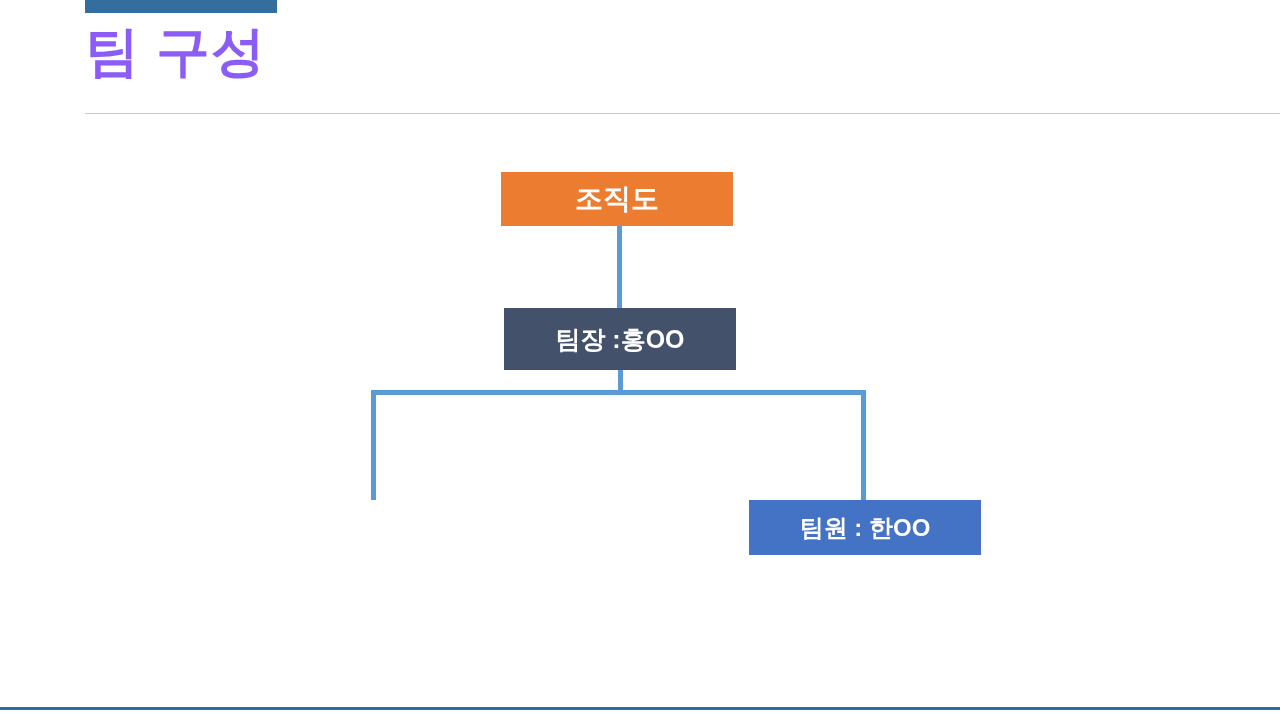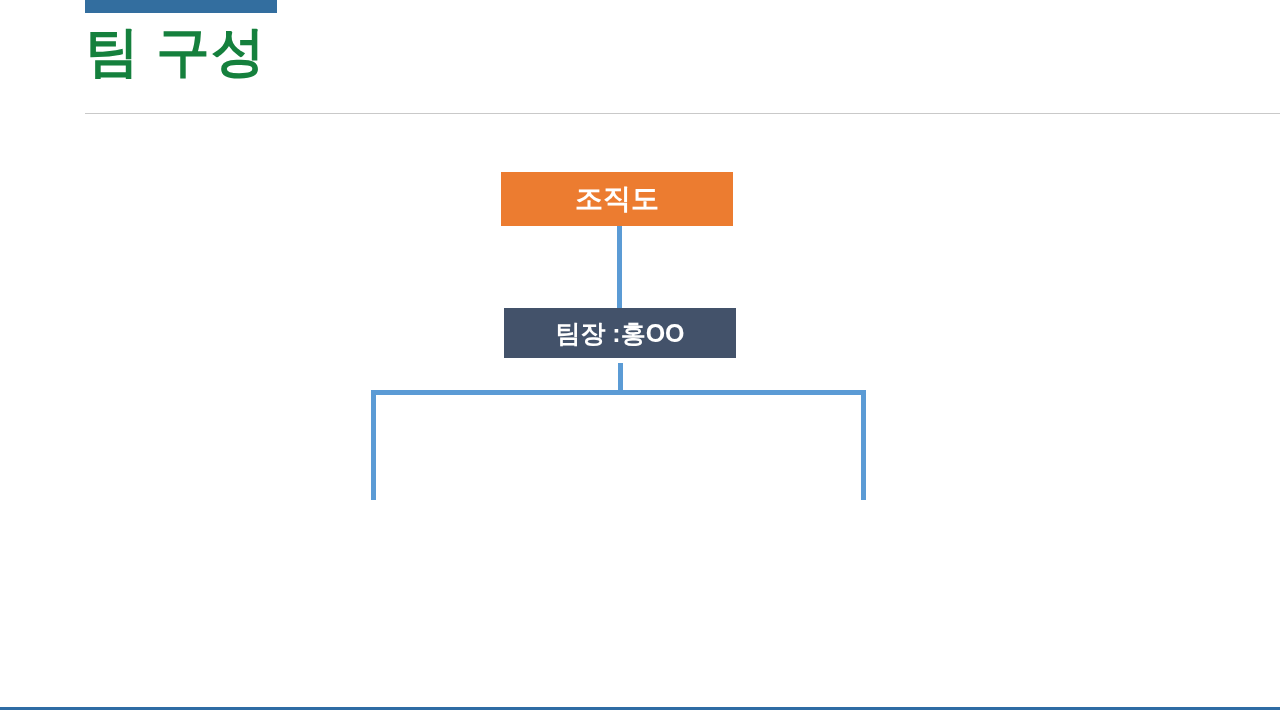--- a/index.html
+++ b/index.html
@@ -31,21 +31,21 @@
     height: 13px;
     background: #336E9F;
   }
 
   .slide-title {
     position: absolute;
     left: 85px;
     top: 22px;
     font-size: 54px;
     font-weight: bold;
-    color: #15803d;
+    color: #8b5cf6;
     letter-spacing: 1px;
     line-height: 1.1;
     white-space: nowrap;
   }
 
   .title-divider {
     position: absolute;
     left: 85px;
     top: 113px;
     width: 1195px;
@@ -79,21 +79,21 @@
     width: 232px;
     height: 54px;
     background: #EC7C30;
     font-size: 28px;
   }
 
   .node-leader {
     left: 504px;
     top: 308px;
     width: 232px;
-    height: 50px;
+    height: 62px;
     background: #43526A;
     font-size: 25px;
   }
 
   .node-member-left {
     left: 257px;
     top: 500px;
     width: 232px;
     height: 55px;
     background: #4472C4;
@@ -182,18 +182,19 @@
     <div class="connector conn-leader-bus"></div>
     <div class="connector conn-bus"></div>
     <div class="connector conn-bus-left"></div>
     <div class="connector conn-bus-right"></div>
 
     <div class="node node-root">조직도</div>
 
     <div class="node node-leader">팀장 :홍OO</div>
 
 
+    <div class="node node-member-right">팀원 : 한OO</div>
 
   </div>
 
   <div class="footer-line"></div>
 
 </div>
 
 </body></html>

